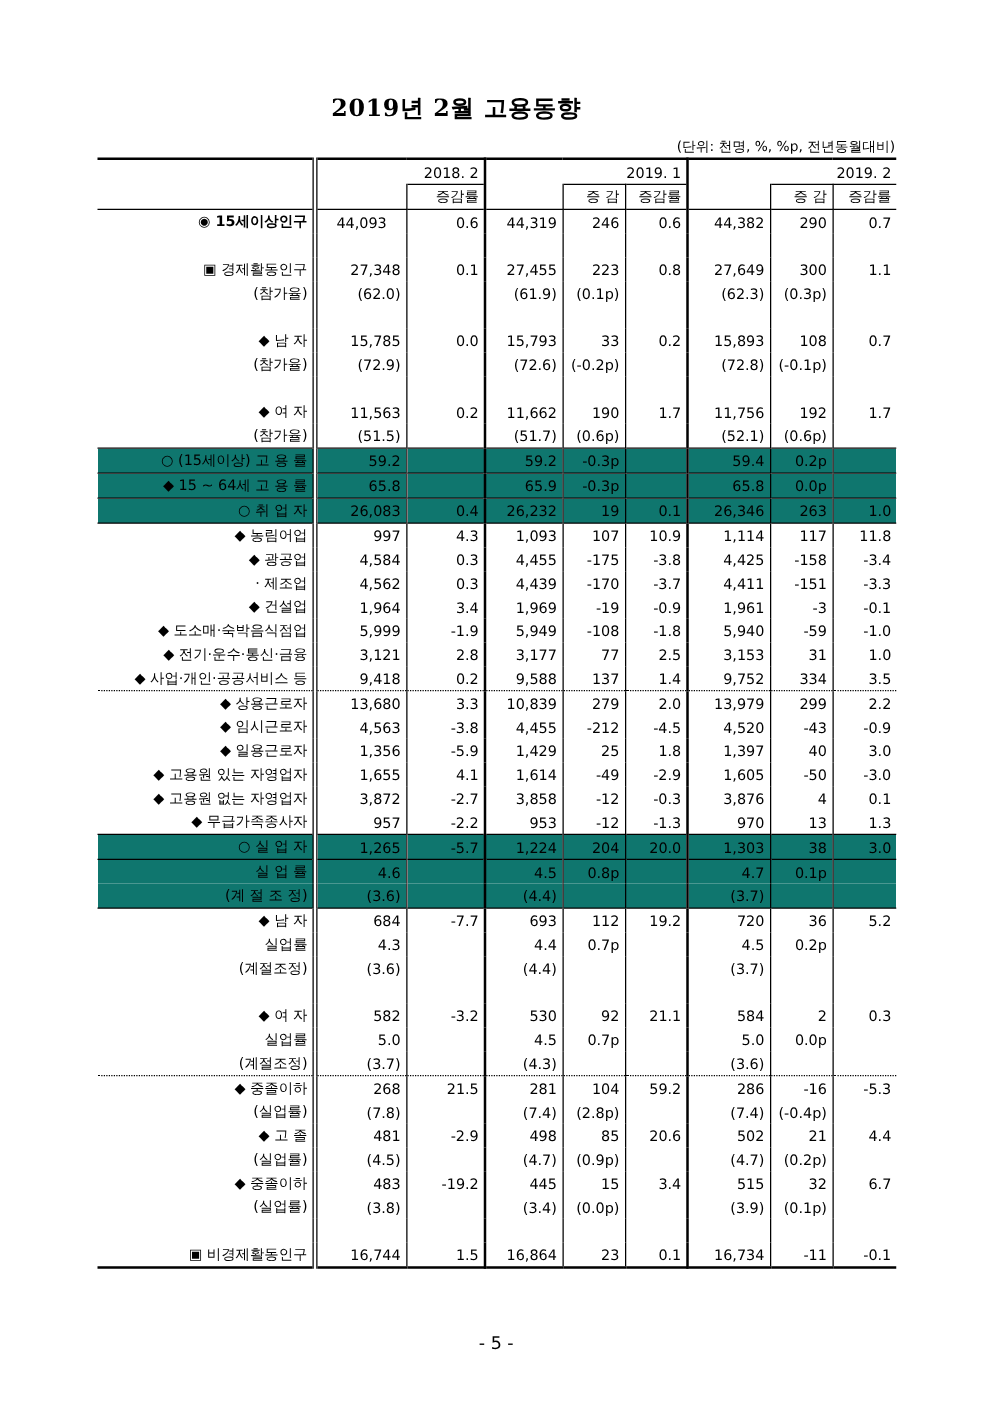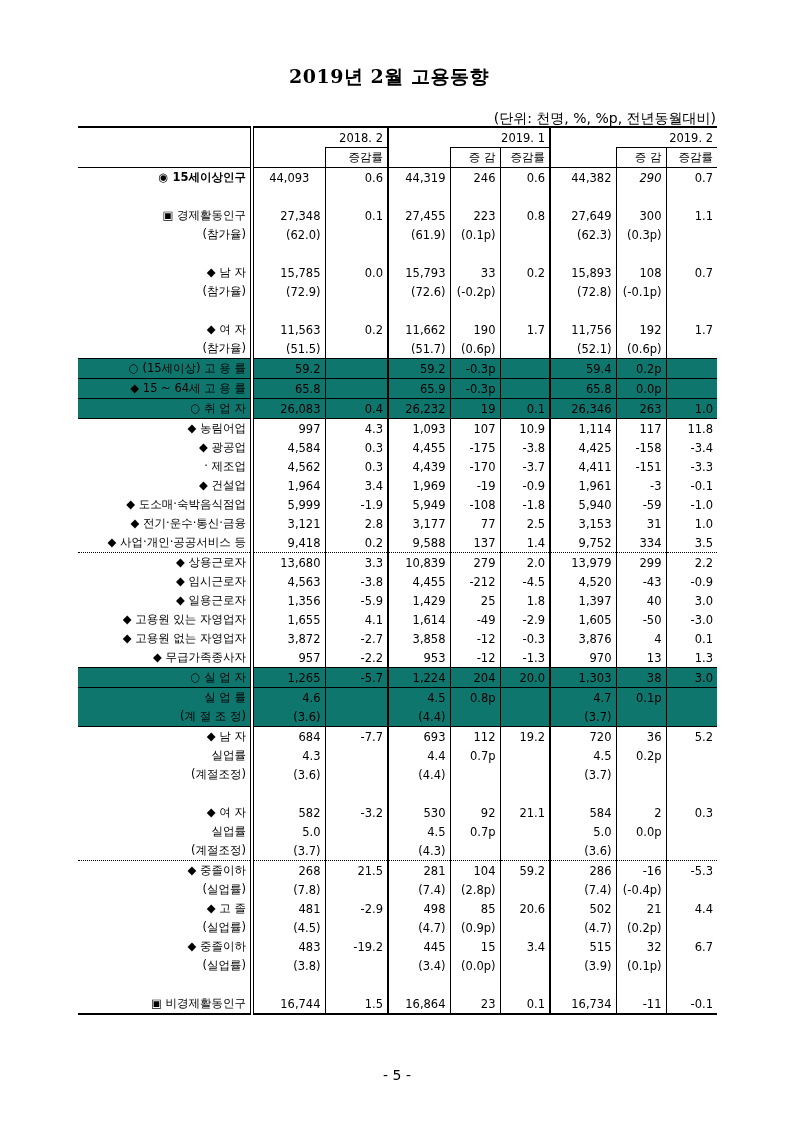--- a/index.html
+++ b/index.html
@@ -1,20 +1,20 @@
 <!DOCTYPE html>
 <html><head>
 <meta charset="utf-8">
 <style>
   html, body { margin:0; padding:0; background:#ffffff; }
   body { width:794px; height:1123px; position:relative; overflow:hidden;
          font-family:"DejaVu Sans", "Liberation Sans", sans-serif; color:#000; }
-  .title { position:absolute; left:0; width:730px; top:64px; text-align:center;
-           font-family:"DejaVu Serif", "Liberation Serif", serif; font-size:19px; font-weight:bold; letter-spacing:0.5px;padding-left:24px; }
-  .unit { position:absolute; right:78px; top:110px; font-size:14px; }
+  .title { position:absolute; left:0; width:730px; top:74px; text-align:center;
+           font-family:"DejaVu Serif", "Liberation Serif", serif; font-size:19px; font-weight:bold; letter-spacing:0.5px; }
+  .unit { position:absolute; right:78px; top:110px; font-size:11px; }
   table.emp { position:absolute; left:78px; top:126px; width:639px; border-collapse:collapse;
               table-layout:fixed; font-size:11.5px; }
   table.emp td { padding:0 4px; height:19px; white-space:nowrap; overflow:hidden; }
   .top { border-top:2px solid #000; }
   .bot { border-bottom:2px solid #000; }
   .lbl { text-align:right; }
   .num { text-align:right; }
   .ctr { text-align:right; }
   .dbl { border-right:4px double #000; }
   .thk { border-right:2px solid #000; }
@@ -65,21 +65,21 @@
       <td class="ctr" style="border-top:1px solid #000;border-bottom:1px solid #000">증감률</td>
     </tr>
   <tr class="bold-row solid-top">
         <td class="lbl dbl  bold" style="border-top: 1px solid rgb(0, 0, 0);">◉ 15세이상인구</td>
         <td class="num thn" style="border-top: 1px solid rgb(0, 0, 0); text-align: center;">44,093</td>
         <td class="num thk" style="border-top: 1px solid rgb(0, 0, 0);">0.6</td>
         <td class="num thn" style="border-top: 1px solid rgb(0, 0, 0);">44,319</td>
         <td class="num thn" style="border-top: 1px solid rgb(0, 0, 0);">246</td>
         <td class="num thk" style="border-top: 1px solid rgb(0, 0, 0);">0.6</td>
         <td class="num thn" style="border-top: 1px solid rgb(0, 0, 0);">44,382</td>
-        <td class="num thn" style="border-top: 1px solid rgb(0, 0, 0); font-style: italic;">290</td>
+        <td class="num thn" style="border-top: 1px solid rgb(0, 0, 0);">290</td>
         <td class="num " style="border-top: 1px solid rgb(0, 0, 0);">0.7</td>
       </tr>
       <tr class="sp">
         <td class="dbl"></td>
         <td class="thn"></td>
         <td class="thk"></td>
         <td class="thn"></td>
         <td class="thn"></td>
         <td class="thk"></td>
         <td class="thn"></td>

